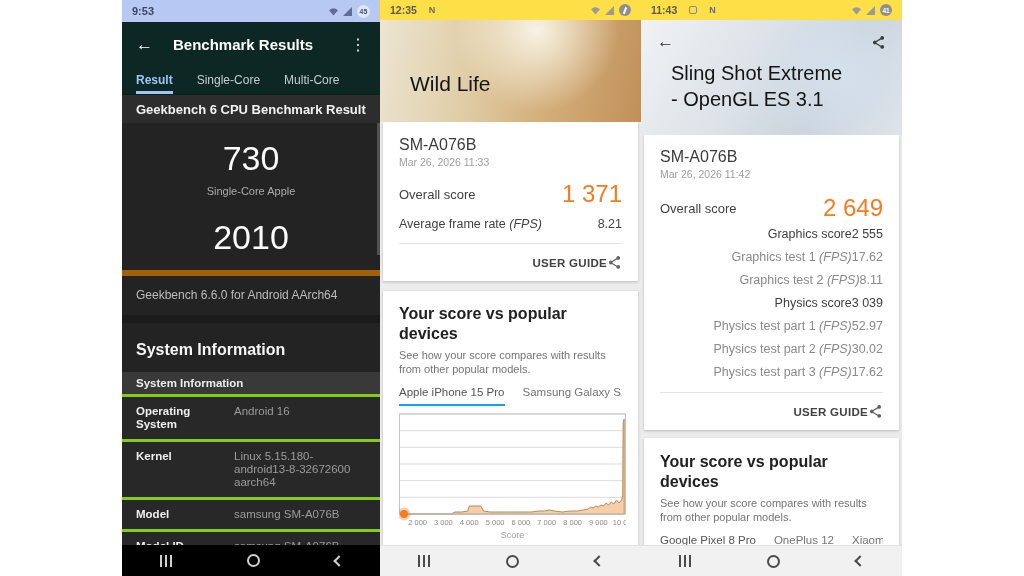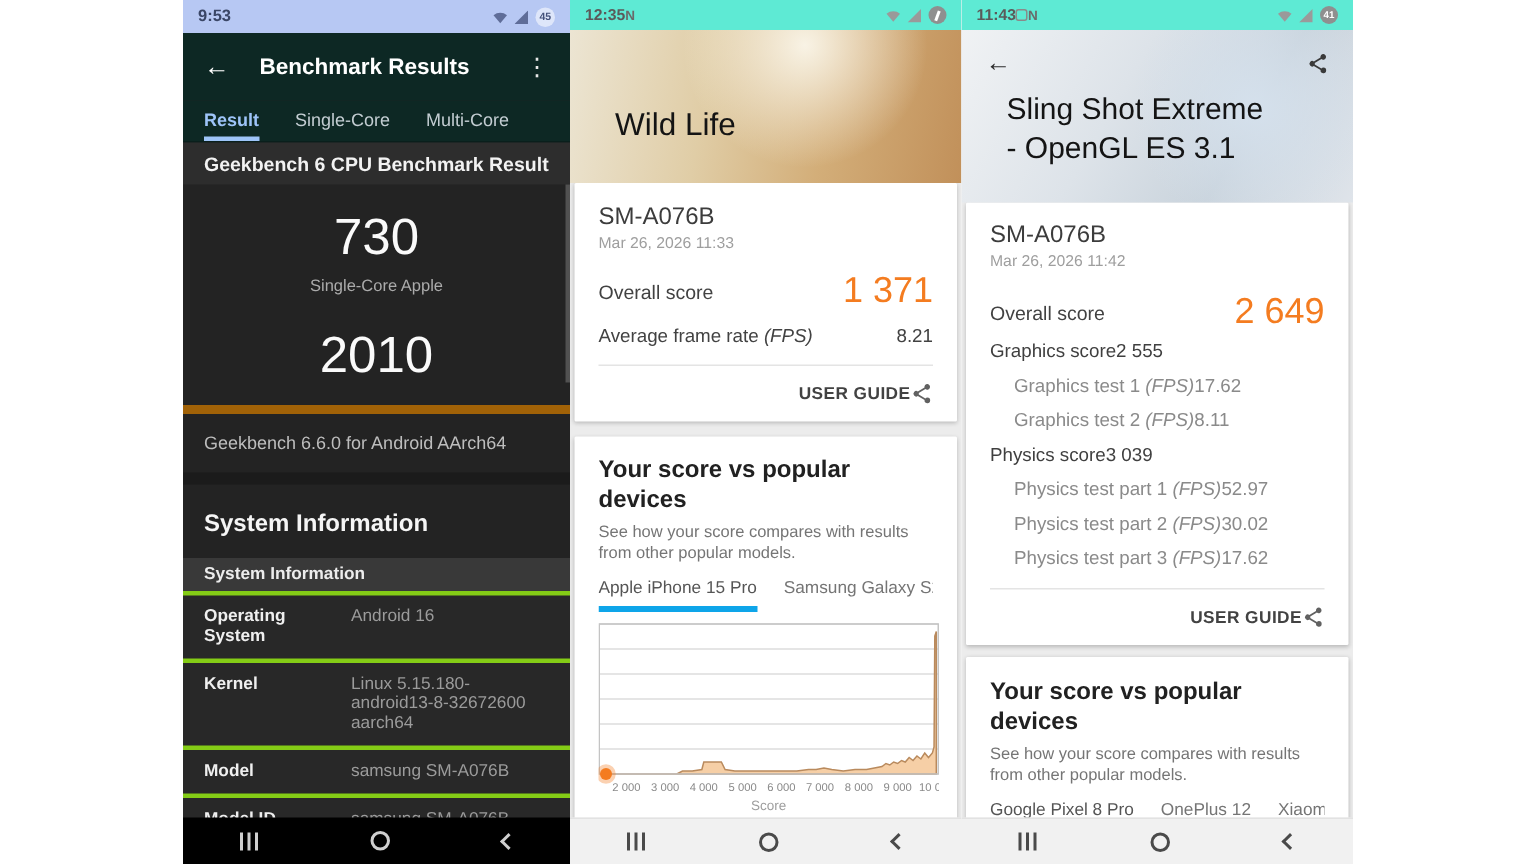--- a/index.html
+++ b/index.html
@@ -43,22 +43,22 @@
   .nav-light { background:#f1f1f1; color:#4a4a4a; border-top:1px solid #e2e2e2; }
   .ic-recents { display:flex; gap:3px; }
   .ic-recents i { display:block; width:2px; height:12px; background:currentColor; }
   .ic-home { width:13px; height:13px; border:2px solid currentColor; border-radius:50%; }
   .ic-back { width:8px; height:8px; border-left:2px solid currentColor; border-bottom:2px solid currentColor;
              transform:rotate(45deg); }
 
   
   #p2 { left:380px; width:261px; background:#ececec; }
   #p3 { left:641px; width:261px; background:#ececec; }
-  .lt-status { height:20px; background:#5eead4; display:flex; align-items:center; padding:0 10px;
-               font-size:10.5px; color:#5a5a5a; font-weight:bold; gap:0; }
+  .lt-status { height:20px; background:#fde047; display:flex; align-items:center; padding:0 10px;
+               font-size:10.5px; color:#5a5a5a; font-weight:bold; gap:12px; }
   .nfc { font-size:9px; font-weight:bold; color:#6a6a6a; }
   .mini-sq { width:8px; height:8px; border:1px solid #8a8a8a; border-radius:2px; display:inline-block; }
   .batt-gray { width:12px; height:12px; border-radius:50%; background:#8f8f8f; display:flex;
                align-items:center; justify-content:center; font-size:6.5px; color:#fff; }
   .bolt { display:block; width:1.5px; height:7px; background:#fff; transform:rotate(20deg); }
   .hero2 { height:102px; position:relative;
            background: radial-gradient(circle at 60% 10%, rgba(250,246,234,.95) 0, rgba(250,246,234,0) 45%),
                        linear-gradient(100deg,#ece5d3 0%,#e0cda6 35%,#d3ae79 65%,#c1905a 100%); }
   .hero2 .hero-title { position:absolute; left:30px; bottom:26px; font-size:21px; color:#141414; }
   .hero3 { height:115px; position:relative;
@@ -69,34 +69,34 @@
   .hero3 .share { margin-left:auto; }
   .hero3 .hero-title { margin:8px 0 0 30px; font-size:20px; line-height:26px; color:#141414; font-weight:500; }
   .card { margin:0 3px; background:#fff; box-shadow:0 1px 3px rgba(0,0,0,.22); border-radius:1px; }
   .card-pad { padding:13px 16px 0; }
   .dev-name { font-size:16px; line-height:19px; color:#3c3c3c; }
   .dev-date { font-size:10.5px; line-height:13px; color:#9e9e9e; margin-top:2px; }
   .overall-row { display:flex; align-items:center; justify-content:space-between; margin-top:10px; height:30px;gap:20px; }
   .overall-lbl { font-size:13px; color:#424242; }
   .overall-val { font-size:24px; color:#f47c20; }
   .m-row { display:flex; justify-content:space-between; font-size:12.5px; color:#424242; margin-top:6px; line-height:18px; }
-  .s-row { display:flex; justify-content:flex-start; font-size:12.5px; line-height:23px; color:#3f3f3f; }
+  .s-row { display:flex; justify-content:flex-end; font-size:12.5px; line-height:23px; color:#3f3f3f; }
   .s-row.sub { color:#8a8a8a; }
   .s-row.sub .rlbl { padding-left:16px; }
   .guide-row { display:flex; align-items:center; justify-content:flex-end; border-top:1px solid #e4e4e4;
                margin-top:10px; padding:11px 0; }
   .guide-lbl { font-size:11.5px; font-weight:bold; color:#424242; letter-spacing:.3px; }
   .share-ic svg { display:block; }
   .gap10 { height:10px; }
   .gap8 { height:8px; }
   .cmp-title { font-size:16px; line-height:20px; color:#212121; font-weight:bold; }
   .cmp-sub { font-size:11px; line-height:14px; color:#757575; margin-top:4px; }
   .cmp-tabs { display:flex; gap:18px; margin-top:10px; font-size:11.5px; color:#757575; white-space:nowrap; overflow:hidden; }
   .cmp-tab { padding-bottom:6px; }
-  .cmp-tab.active { color:#555; border-bottom:4px solid #0ea5e9; }
+  .cmp-tab.active { color:#555; border-bottom:2px solid #0ea5e9; }
   .chart-wrap { margin-top:6px; }
   .footnote { font-size:12.5px; line-height:16px; color:#3c3c3c; padding:8px 0 12px; }
   .italic { font-style:italic; }
   .wifi-ic svg, .cell-ic svg { display:block; }
 </style>
 </head>
 <body>
 
 <div class="canvas">
 

